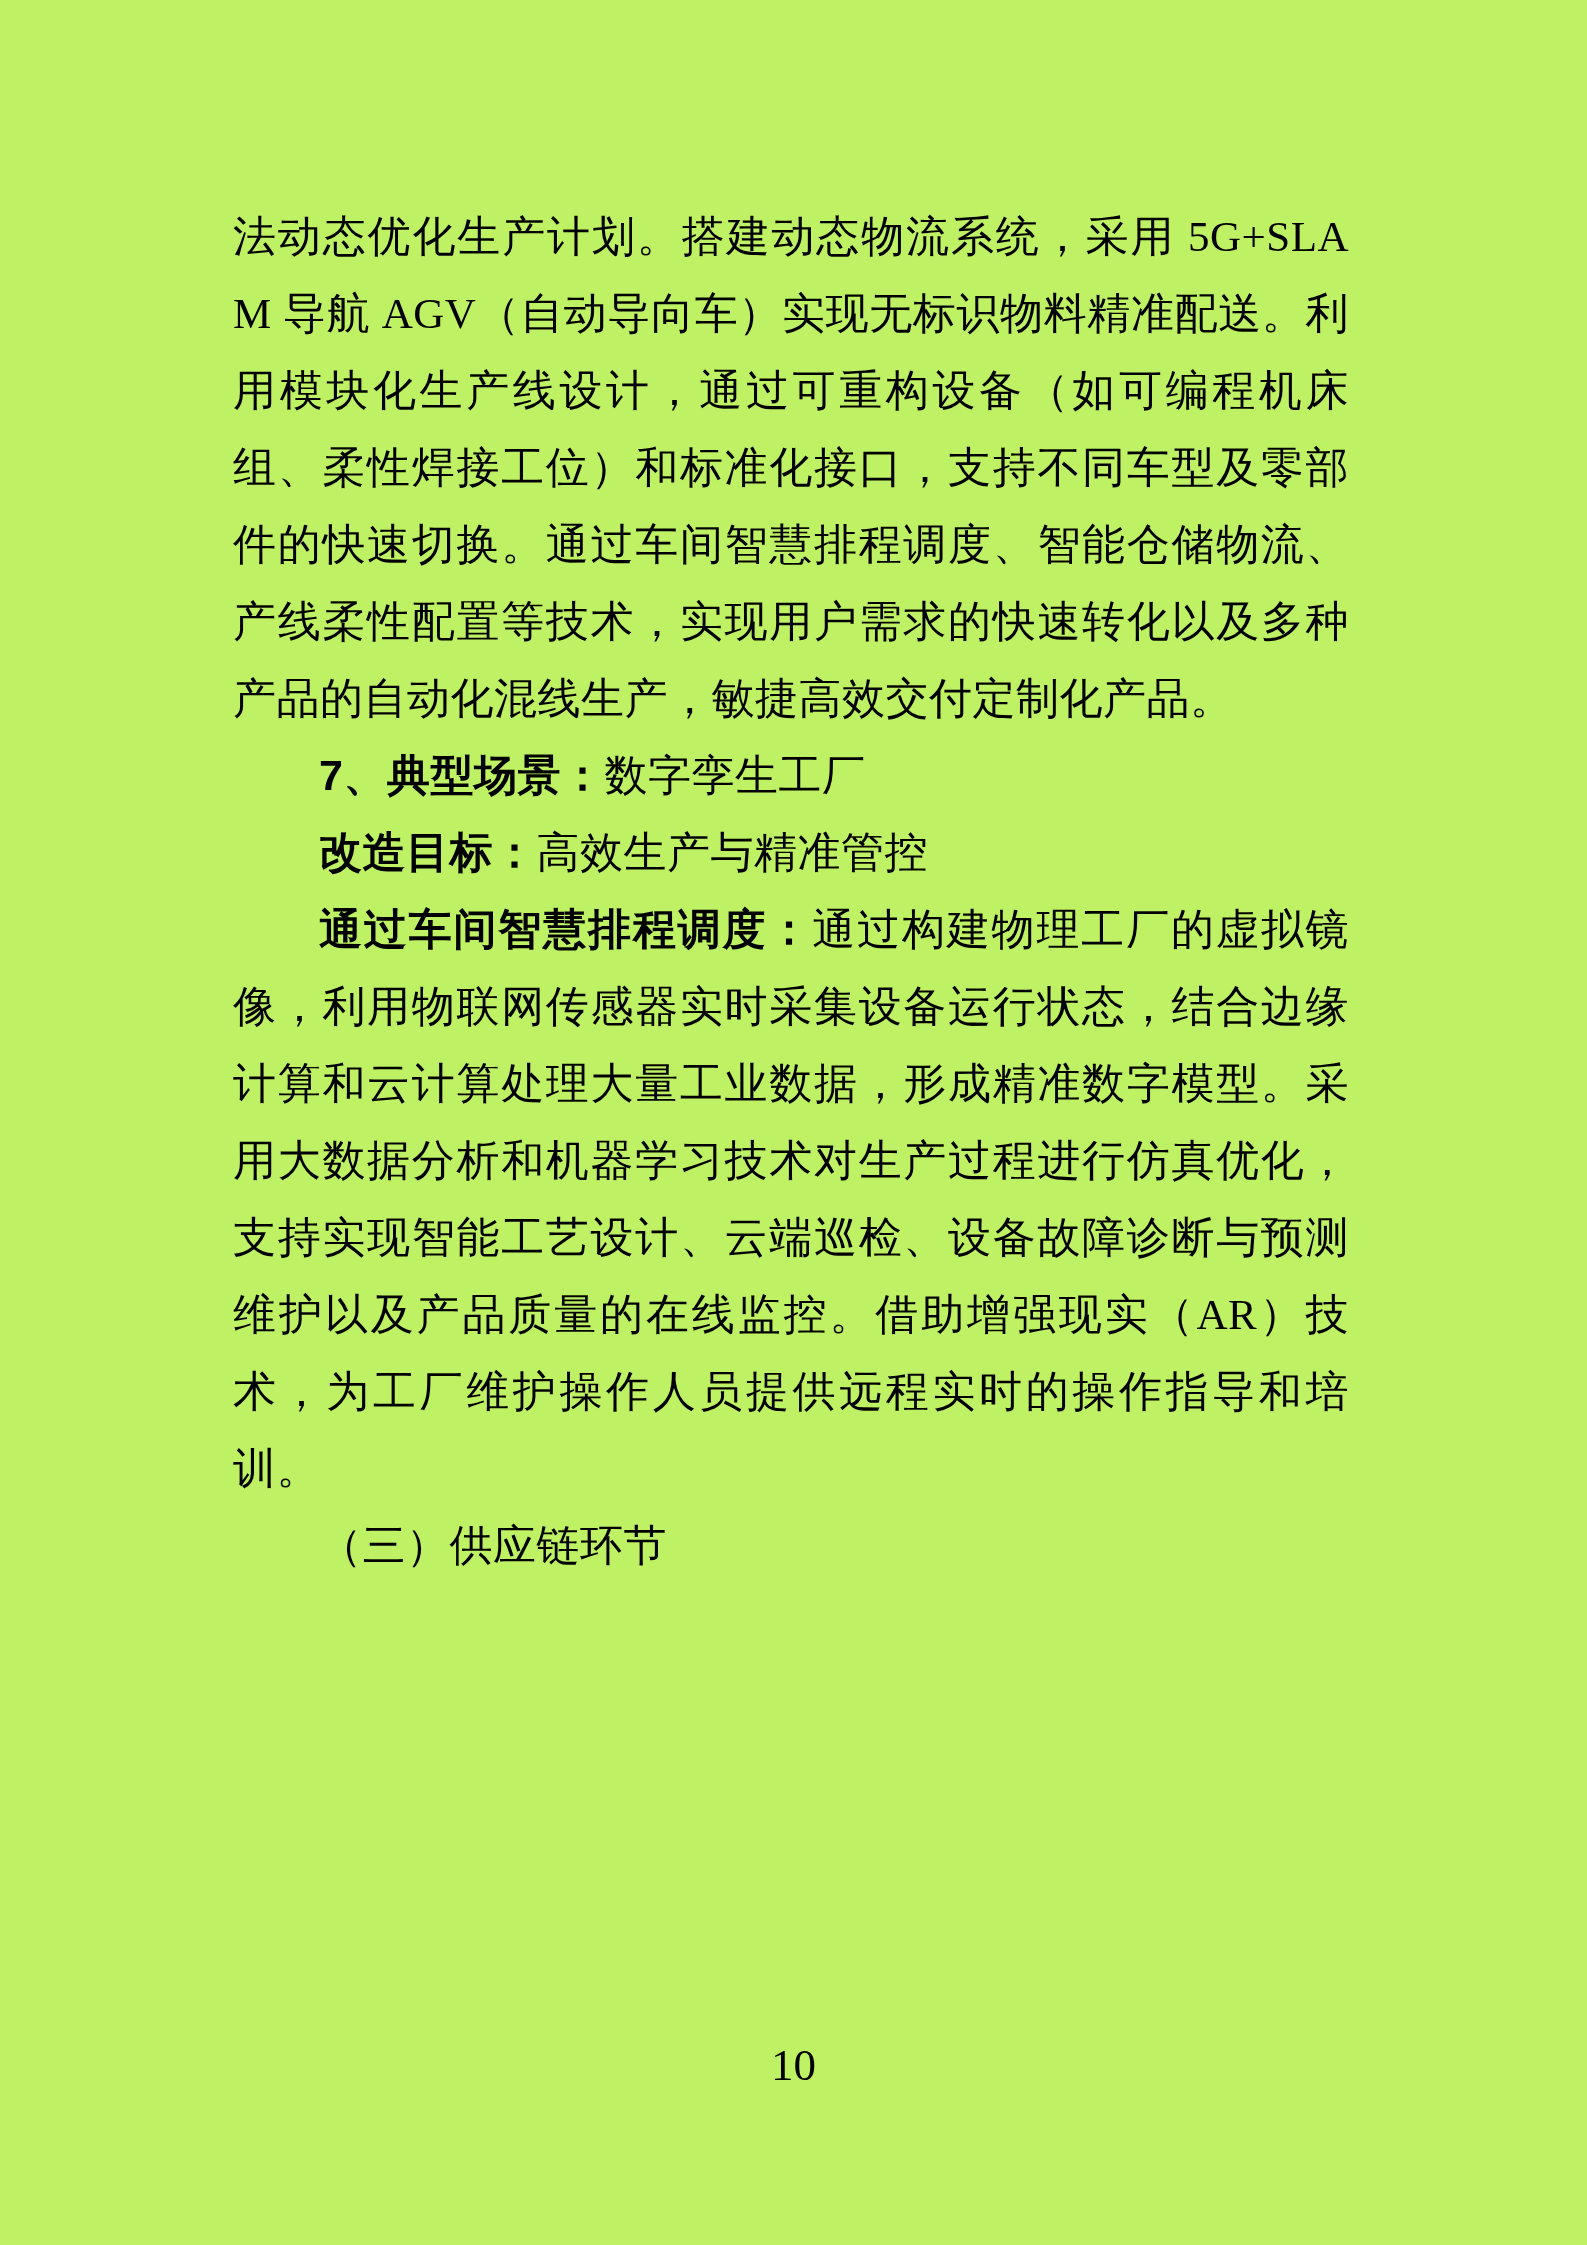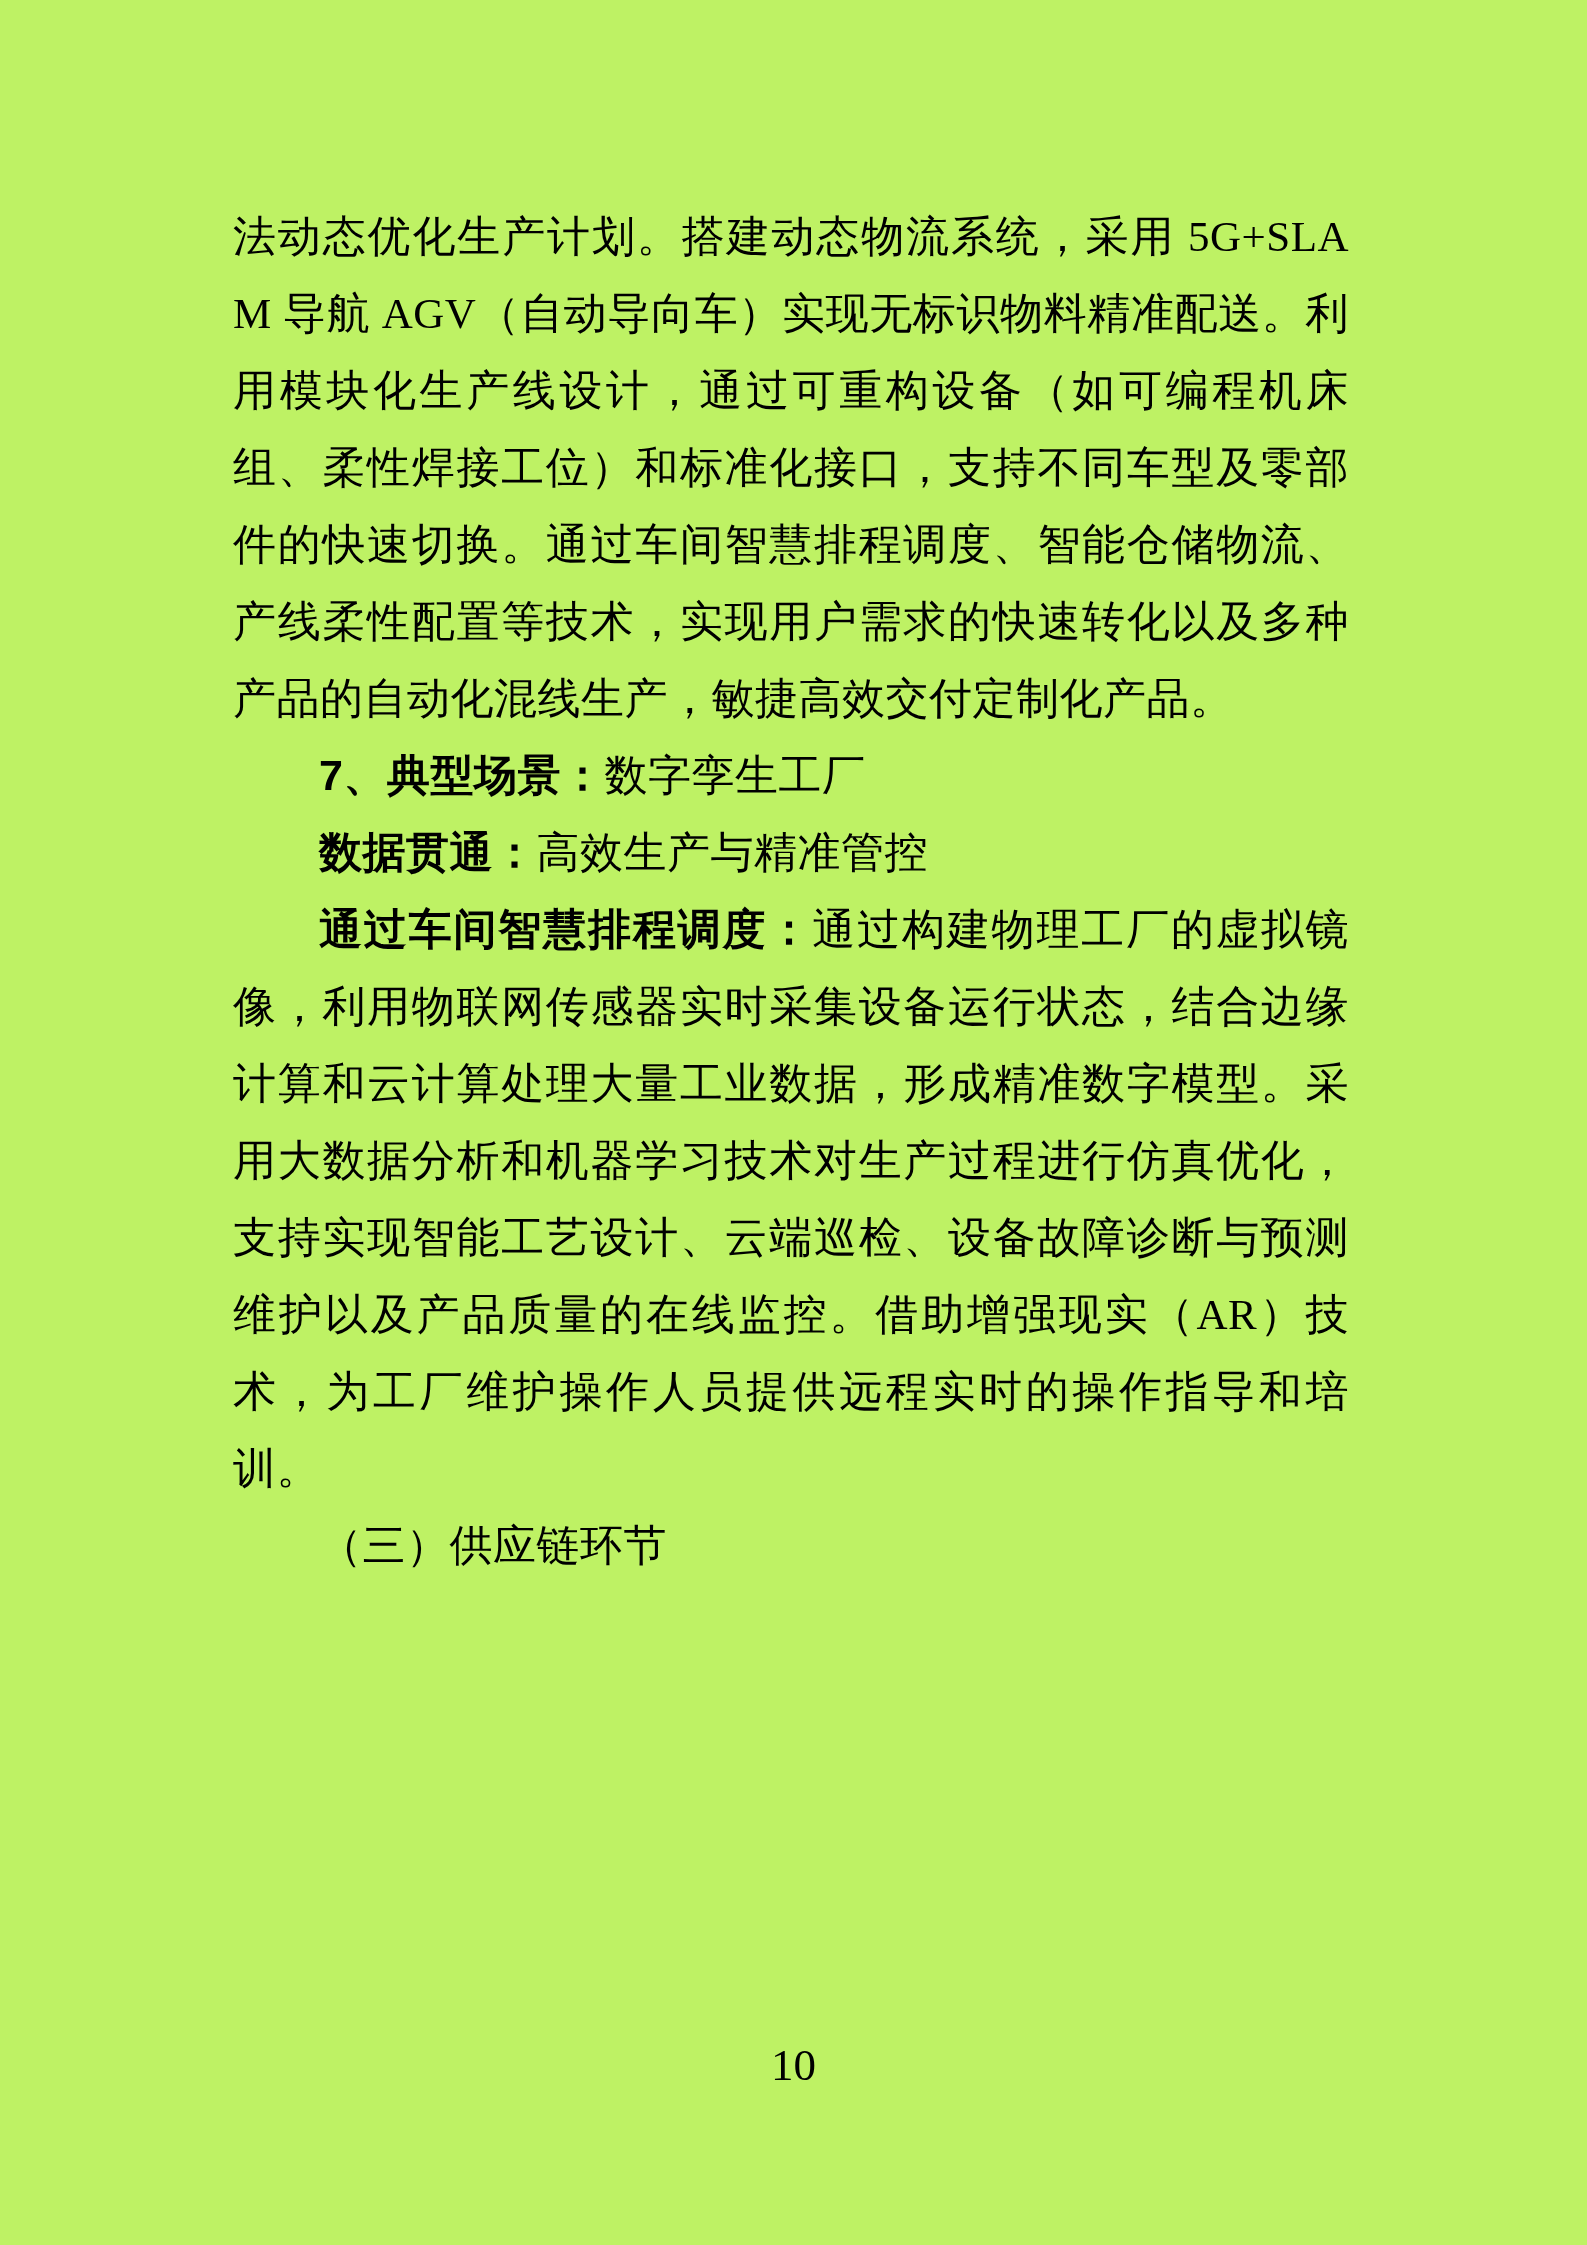--- a/index.html
+++ b/index.html
@@ -71,21 +71,21 @@
 
 <div class="page">
 
   <div class="text-block">
 
     <p class="para no-indent"><span class="run">法动态优化生产计划。搭建动态物流系统，采用 5G+SLAM 导航 AGV（自动导向车）实现无标识物料精准配送。利用模块化生产线设计，通过可重构设备（如可编程机床组、柔性焊接工位）和标准化接口，支持不同车型及零部件的快速切换。通过车间智慧排程调度、智能仓储物流、产线柔性配置等技术，实现用户需求的快速转化以及多种产品的自动化混线生产，敏捷高效交付定制化产品。</span></p>
 
     <p class="para"><span class="run run-bold">7、典型场景：</span><span class="run">数字孪生工厂</span></p>
 
 
-    <p class="para"><span class="run run-bold">数据贯通：</span><span class="run">高效生产与精准管控</span></p>
+    <p class="para"><span class="run run-bold">改造目标：</span><span class="run">高效生产与精准管控</span></p>
 
     <p class="para"><span class="run run-bold">通过车间智慧排程调度：</span><span class="run">通过构建物理工厂的虚拟镜像，利用物联网传感器实时采集设备运行状态，结合边缘计算和云计算处理大量工业数据，形成精准数字模型。采用大数据分析和机器学习技术对生产过程进行仿真优化，支持实现智能工艺设计、云端巡检、设备故障诊断与预测维护以及产品质量的在线监控。借助增强现实（AR）技术，为工厂维护操作人员提供远程实时的操作指导和培训。</span></p>
 
     <p class="para"><span class="run run-kai">（三）供应链环节</span></p>
 
 
   </div>
 
   <div class="page-number">10</div>
 

